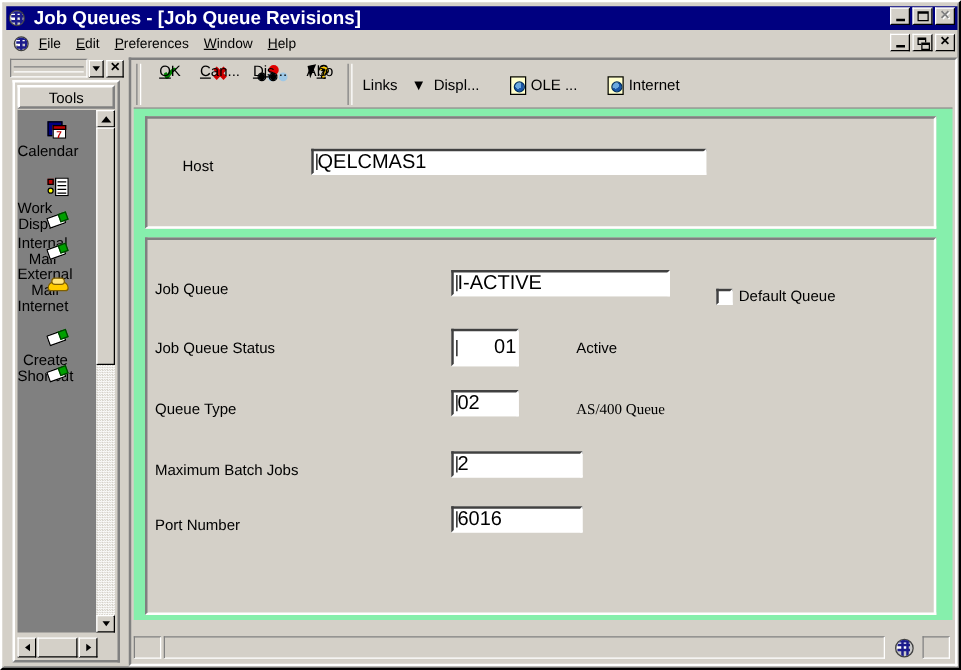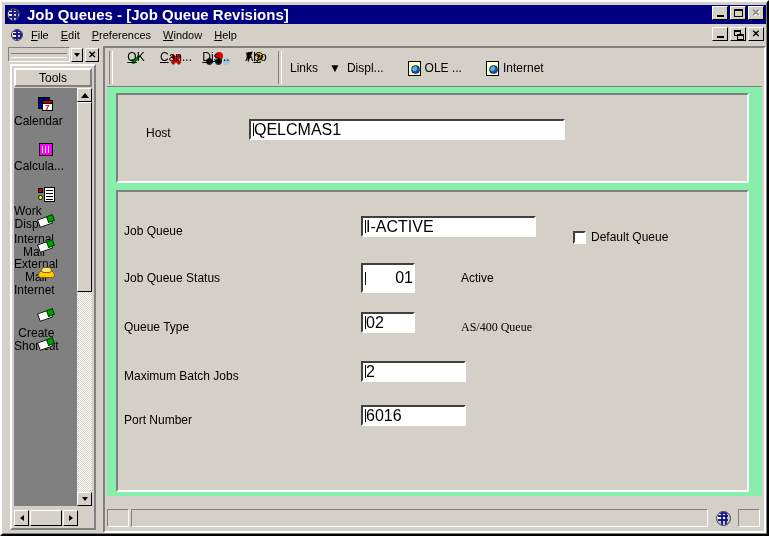--- a/index.html
+++ b/index.html
@@ -341,26 +341,20 @@
           <div class="ico">
                 <div class="ic-cal">
                   <i></i>
                   <b>7</b>
                 </div>
               </div>
           <div class="lbl">Calendar</div>
         </div>
         <div class="tool" style="padding-top:24px;">
           <div class="ico">
-                <div class="ic-calc"></div>
-              </div>
-          <div class="lbl">Calcula...</div>
-        </div>
-        <div class="tool" style="padding-top:24px;">
-          <div class="ico">
                 <div class="ic-wc">
                   <i></i>
                   <b></b>
                   <u></u>
                 </div>
               </div>
           <div class="lbl">Work
 Displ</div>
         </div>
         <div class="tool" style="padding-top:7px;">

